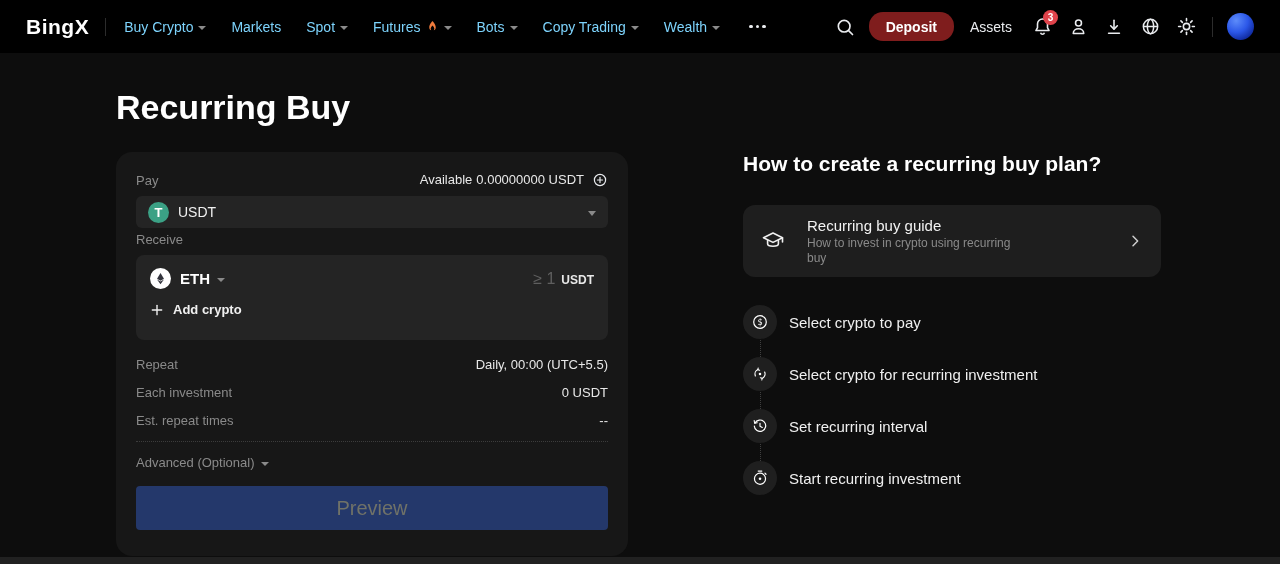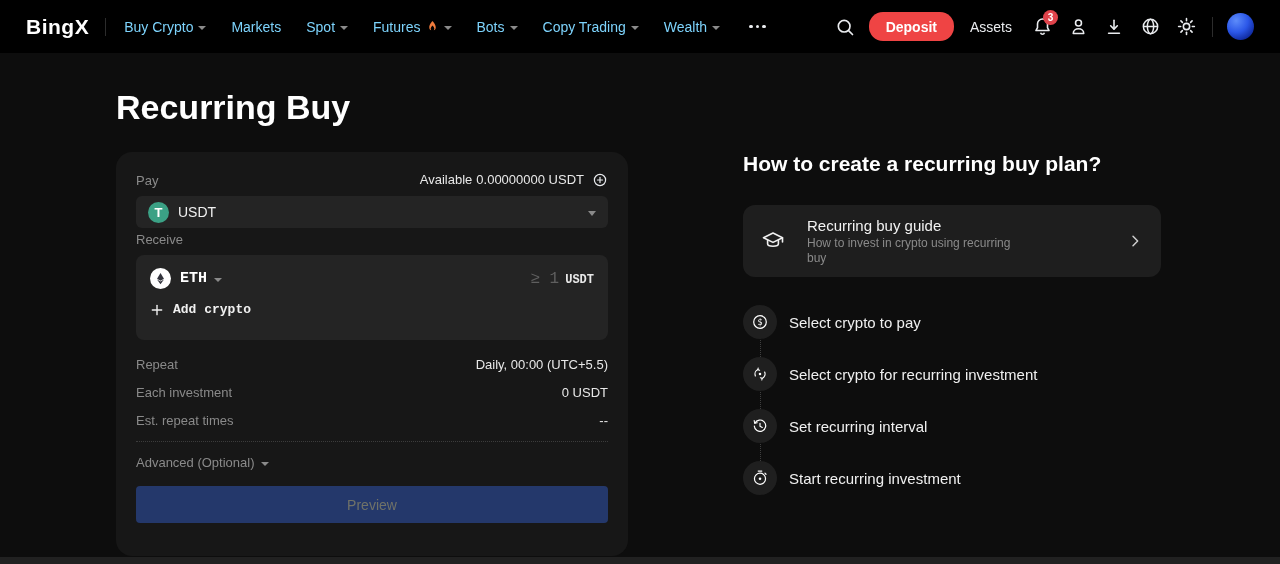--- a/index.html
+++ b/index.html
@@ -21,21 +21,21 @@
   .nav-item { display:flex; align-items:center; gap:5px; font-size:14px; color:#7dd3fc; cursor:pointer; white-space:nowrap; }
   .caret { width:0; height:0; border-left:4px solid transparent; border-right:4px solid transparent; border-top:5px solid #8a8a8a; margin-top:2px; }
   .caret.small { border-left-width:4px; border-right-width:4px; border-top-width:4px; }
   .more-dots { display:flex; gap:3px; align-items:center; padding:4px; cursor:pointer; }
   .more-dots i { width:3.5px; height:3.5px; border-radius:50%; background:#eaecef; }
 
   .nav-right { margin-left:auto; display:flex; align-items:center; }
   .icon-btn { width:36px; height:36px; display:flex; align-items:center; justify-content:center; cursor:pointer; position:relative; }
   .deposit-btn {
     height:29px; padding:0 17px; border:none; border-radius:14px;
-    background:#ef4444; color:#fff; font-size:14px; font-weight:600;
+    background:#7f1d1d; color:#fff; font-size:14px; font-weight:600;
     margin:0 10px 0 6px; cursor:pointer; font-family:inherit;
   }
   .assets-link { font-size:14px; color:#eaecef; margin:0 12px 0 6px; cursor:pointer; }
   .badge {
     position:absolute; top:1px; right:2px; min-width:15px; height:15px; padding:0 4px;
     background:#e0434b; border-radius:8px; color:#fff; font-size:10px; font-weight:700;
     display:flex; align-items:center; justify-content:center;
   }
   .nav-right .sep { width:1px; height:20px; background:#2c2c2c; margin:0 14px 0 8px; }
   .avatar {
@@ -62,21 +62,21 @@
     display:flex; align-items:center; padding:0 12px; cursor:pointer;
   }
   .coin-icon { width:21px; height:21px; border-radius:50%; display:flex; align-items:center; justify-content:center; flex:none; }
   .coin-icon.tether { background:#3ba185; color:#fff; font-size:13px; font-weight:800; }
   .coin-icon.eth { background:#fff; }
   .select-field .coin-name { margin-left:9px; font-size:14px; color:#f0f0f0; }
   .select-field .caret { margin-left:auto; }
 
   .section-label { margin-top:4px; font-size:13px; color:#8a8a8a; }
 
-  .receive-panel { margin-top:8px; background:#242424; border-radius:8px; padding:13px 14px 14px; height:85px;font-family:Liberation Mono, monospace; }
+  .receive-panel { margin-top:8px; background:#242424; border-radius:8px; padding:13px 14px 14px; height:85px; }
   .receive-row { display:flex; align-items:center; }
   .receive-row .coin-name { margin-left:9px; font-size:15px; font-weight:700; color:#fff; }
   .receive-row .caret { margin-left:7px; }
   .amount-wrap { margin-left:auto; display:flex; align-items:baseline; gap:6px; }
   .amount-input {
     width:80px; background:transparent; border:none; outline:none; text-align:right;
     font-size:16px; color:#eaecef; font-family:inherit;
   }
   .amount-input::placeholder { color:#5f5f5f; }
   .amount-unit { font-size:12px; font-weight:600; color:#e8e8e8; }
@@ -84,22 +84,22 @@
 
   .info-rows { margin-top:17px; }
   .info-row { display:flex; align-items:center; justify-content:space-between; margin-bottom:13px; }
   .info-row .k { font-size:13px; color:#8a8a8a; }
   .info-row .v { font-size:13px; color:#e8e8e8; }
 
   .dotted-divider { border:none; border-top:1px dotted #3c3c3c; margin-top:4px; }
   .advanced { margin-top:13px; display:flex; align-items:center; gap:6px; font-size:13px; color:#8a8a8a; cursor:pointer; }
 
   .preview-btn {
-    margin-top:16px; width:100%; height:37px; border:none; border-radius:4px;
-    background:#24386b; color:#707268; font-size:14px; font-family:inherit; cursor:not-allowed;
+    margin-top:16px; width:100%; height:44px; border:none; border-radius:4px;
+    background:#24386b; color:#707268; font-size:20px; font-family:inherit; cursor:not-allowed;
   }
 
   
   .guide-heading { position:absolute; left:743px; top:152px; font-size:21px; font-weight:700; color:#fff; }
   .guide-card {
     position:absolute; left:743px; top:205px; width:418px; height:72px;
     background:#1e1e1e; border-radius:12px; display:flex; align-items:center;
     padding:0 18px; cursor:pointer;
   }
   .guide-texts { margin-left:22px; }

